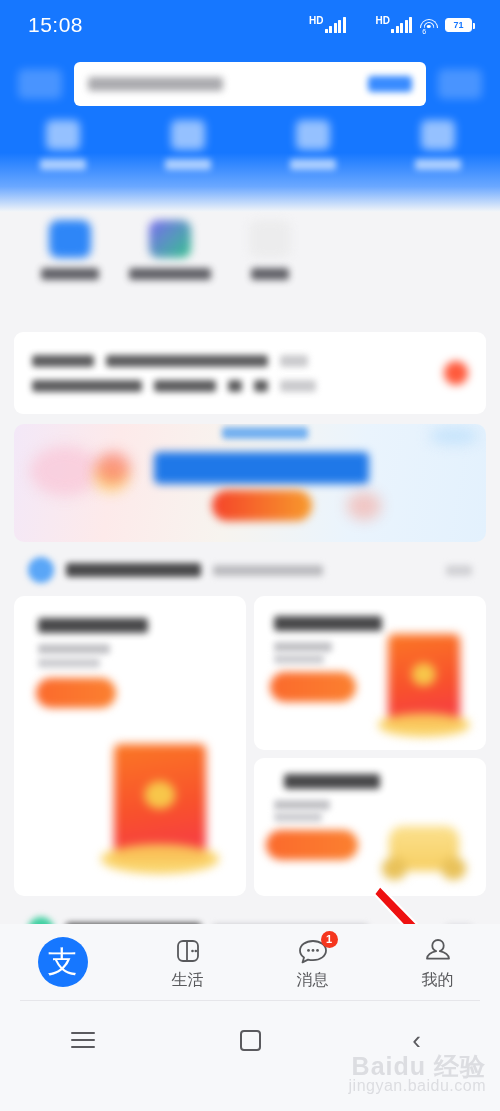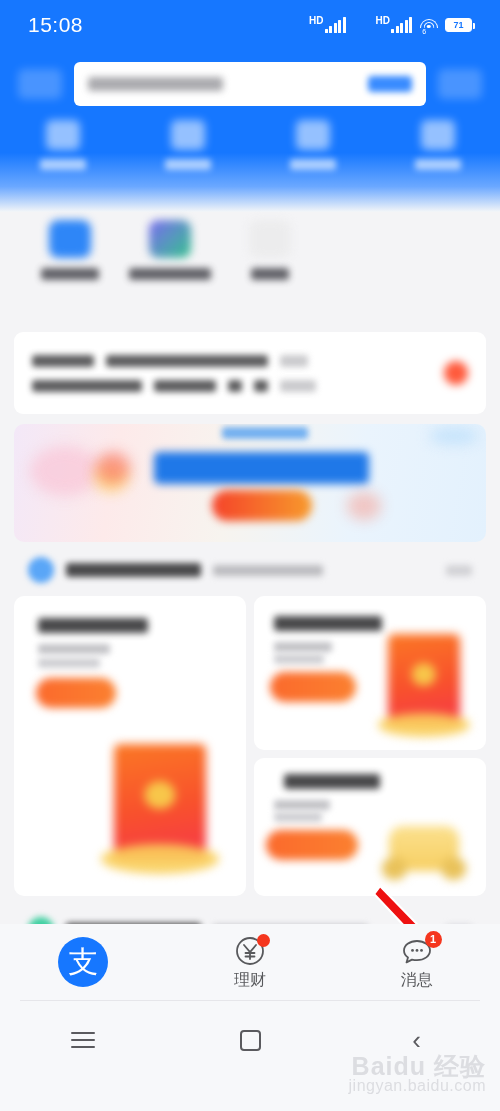--- a/index.html
+++ b/index.html
@@ -339,45 +339,54 @@
   </svg>
 
   <div class="tabbar">
 
     <div class="tab">
       <div class="alipay">
         <span>支</span>
       </div>
     </div>
 
+
     <div class="tab">
       <div class="tabicon">
         <svg width="30" height="30" viewBox="0 0 30 30">
-          <circle cx="15" cy="15" r="13" fill="none" stroke="#58595c" stroke-width="1.8"></circle>
-          <path d="M9 9 L15 16 L21 9 M10.5 17 H19.5 M10.5 20.5 H19.5 M15 16 V23" fill="none" stroke="#58595c" stroke-width="1.8" stroke-linecap="round"></path>
+          <rect x="5" y="5" width="20" height="20" rx="5" fill="none" stroke="#58595c" stroke-width="1.8"></rect>
+          <path d="M14 5 V25" stroke="#58595c" stroke-width="1.8"></path>
+          <circle cx="19.5" cy="15" r="1.3" fill="#58595c"></circle>
+          <circle cx="22.8" cy="15" r="1.3" fill="#58595c"></circle>
         </svg>
-        <div class="badge dotonly"></div>
-      </div>
-      <div class="lbl">理财</div>
-    </div>
-
+      </div>
+      <div class="lbl">生活</div>
+    </div>
 
     <div class="tab">
       <div class="tabicon">
         <svg width="32" height="30" viewBox="0 0 32 30">
           <path d="M16 5 C23.5 5 29 9.3 29 14.6 C29 19.9 23.5 24.2 16 24.2 C14.2 24.2 12.5 24 11 23.6 L5.5 26.4 L7 21.6 C4.5 19.8 3 17.4 3 14.6 C3 9.3 8.5 5 16 5 Z" fill="none" stroke="#58595c" stroke-width="1.8" stroke-linejoin="round"></path>
           <circle cx="11.5" cy="14.4" r="1.4" fill="#58595c"></circle>
           <circle cx="16" cy="14.4" r="1.4" fill="#58595c"></circle>
           <circle cx="20.5" cy="14.4" r="1.4" fill="#58595c"></circle>
         </svg>
         <div class="badge num">1</div>
       </div>
       <div class="lbl">消息</div>
     </div>
 
+    <div class="tab">
+      <div class="tabicon">
+        <svg width="30" height="30" viewBox="0 0 30 30">
+          <path d="M15 4 C11.7 4 9.3 6.4 9.3 9.6 C9.3 12.3 11 14.4 13.2 15.1 C8.2 16 4.5 19 4 22.6 L26 22.6 C25.5 19 21.8 16 16.8 15.1 C19 14.4 20.7 12.3 20.7 9.6 C20.7 6.4 18.3 4 15 4 Z" fill="none" stroke="#58595c" stroke-width="1.8" stroke-linejoin="round"></path>
+        </svg>
+      </div>
+      <div class="lbl">我的</div>
+    </div>
   </div>
 
   <div class="navbar">
     <div class="navline"></div>
     <div class="navbtns">
       <div class="navb">
         <div class="nav-menu">
           <span></span>
             <span></span>
             <span></span>

